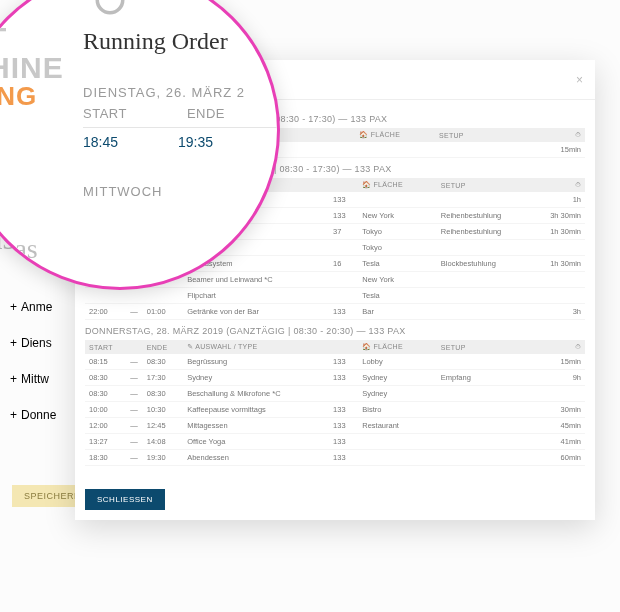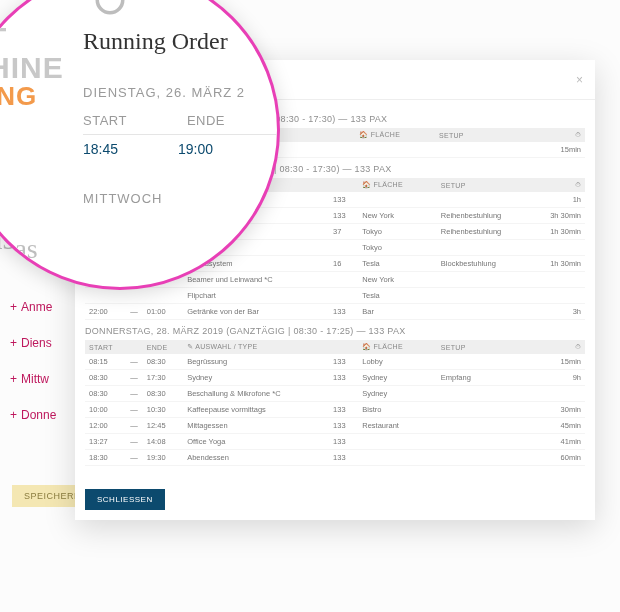--- a/index.html
+++ b/index.html
@@ -38,21 +38,21 @@
     font-family: Georgia, serif;
   }
   .bg-sidebar {
     position: absolute;
     left: 10px;
     top: 300px;
     display: flex;
     flex-direction: column;
     gap: 22px;
     font-size: 12px;
-    color: #be185d;
+    color: #000000;
   }
   .bg-sidebar span.plus { margin-right: 4px; }
   .bg-save {
     position: absolute;
     left: 12px;
     top: 485px;
     background: #f4e7b3;
     color: #8b7d3f;
     font-size: 9px;
     padding: 6px 12px;
@@ -157,21 +157,21 @@
   .mag-title {
     font-family: Georgia, serif;
     font-size: 24px;
     color: #333;
     margin-bottom: 30px;
   }
   .mag-day {
     font-size: 13px;
     color: #9a9a9a;
     letter-spacing: 1px;
-    margin-bottom: 7px;
+    margin-bottom: 0;
   }
   .mag-row-head, .mag-row {
     display: flex;
     gap: 60px;
     font-size: 13px;
     color: #9a9a9a;
     padding: 6px 0;
   }
   .mag-row-head { border-bottom: 1px solid #e5e5e5; letter-spacing: 0.5px;}
   .mag-row { font-size: 14px; color: #0c4a6e; }
@@ -354,21 +354,21 @@
             <td class="col-ende">01:00</td>
             <td class="col-aus">Getränke von der Bar</td>
             <td class="col-pax">133</td>
             <td class="col-flaeche">Bar</td>
             <td class="col-setup"></td>
             <td class="col-dur">3h</td>
           </tr>
         </tbody>
     </table>
 
-    <div class="day-head">DONNERSTAG, 28. MÄRZ 2019 (GANZTÄGIG | 08:30 - 17:25) — 133 PAX</div>
+    <div class="day-head">DONNERSTAG, 28. MÄRZ 2019 (GANZTÄGIG | 08:30 - 20:30) — 133 PAX</div>
     <table class="sched">
       <thead>
           <tr>
         <td class="col-start">START</td>
         <td class="col-dash"></td>
         <td class="col-ende">ENDE</td>
         <td class="col-aus">✎ <span>AUSWAHL / TYPE</span></td>
         <td class="col-pax"></td>
         <td class="col-flaeche">🏠 <span>FLÄCHE</span></td>
         <td class="col-setup">SETUP</td>
@@ -468,17 +468,17 @@
   <div class="mag-bg-head">e pas</div>
   <div class="mag-inner">
     <div class="mag-title">Running Order</div>
     <div class="mag-day">DIENSTAG, 26. MÄRZ 2</div>
     <div class="mag-row-head">
       <span>START</span>
       <span>ENDE</span>
     </div>
     <div class="mag-row">
       <span>18:45</span>
-      <span>19:00</span>
+      <span>19:35</span>
     </div>
     <div class="mag-day2">MITTWOCH</div>
   </div>
 </div>
 
 </body></html>

